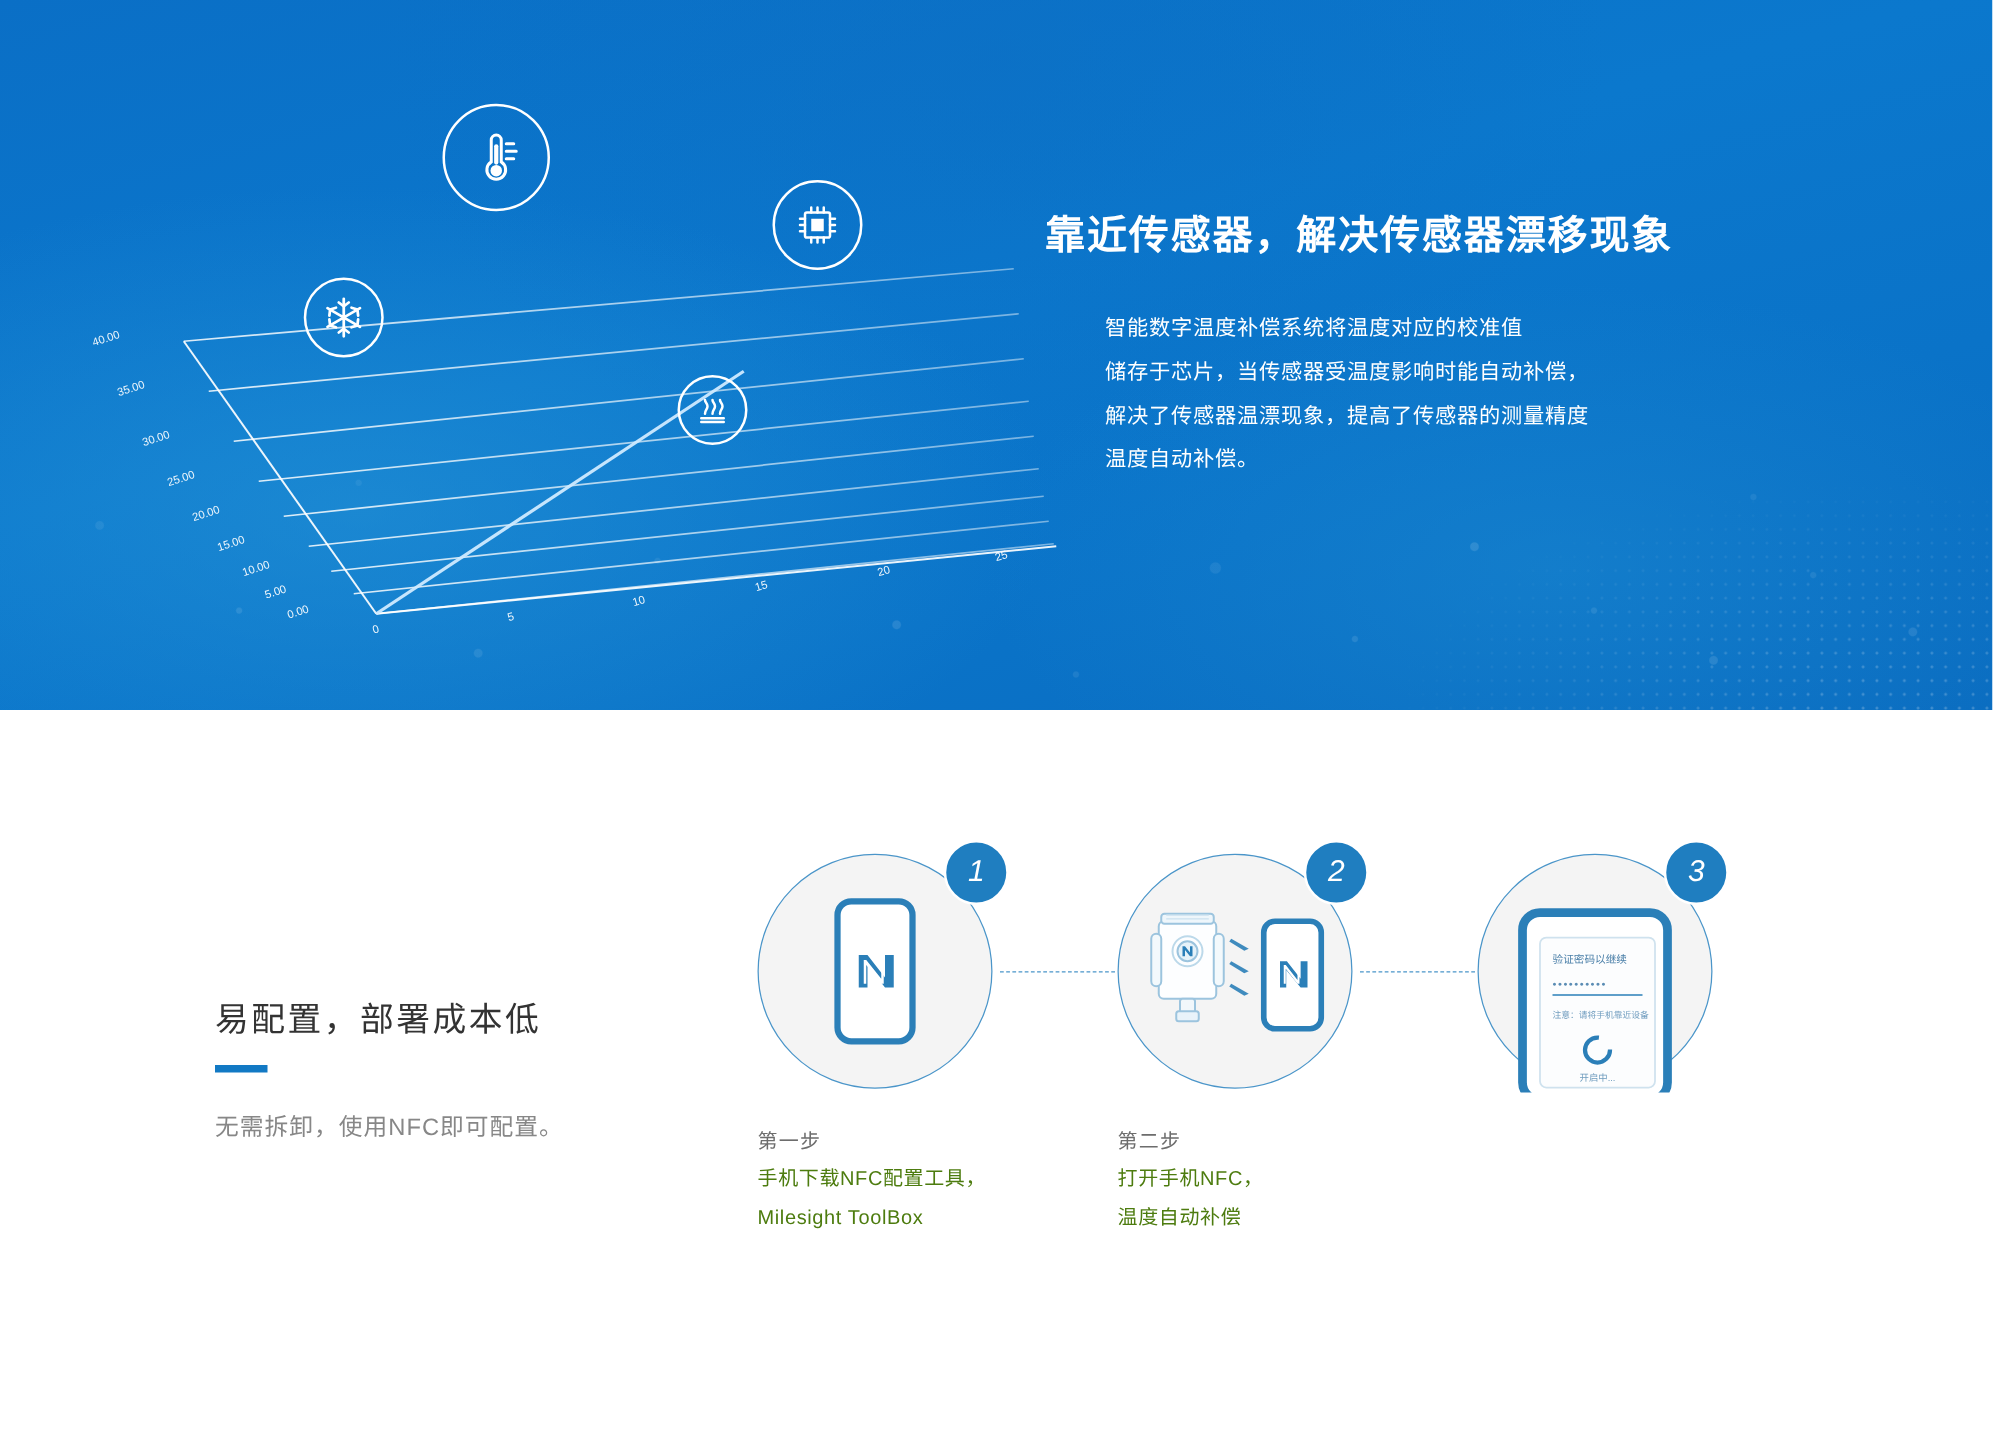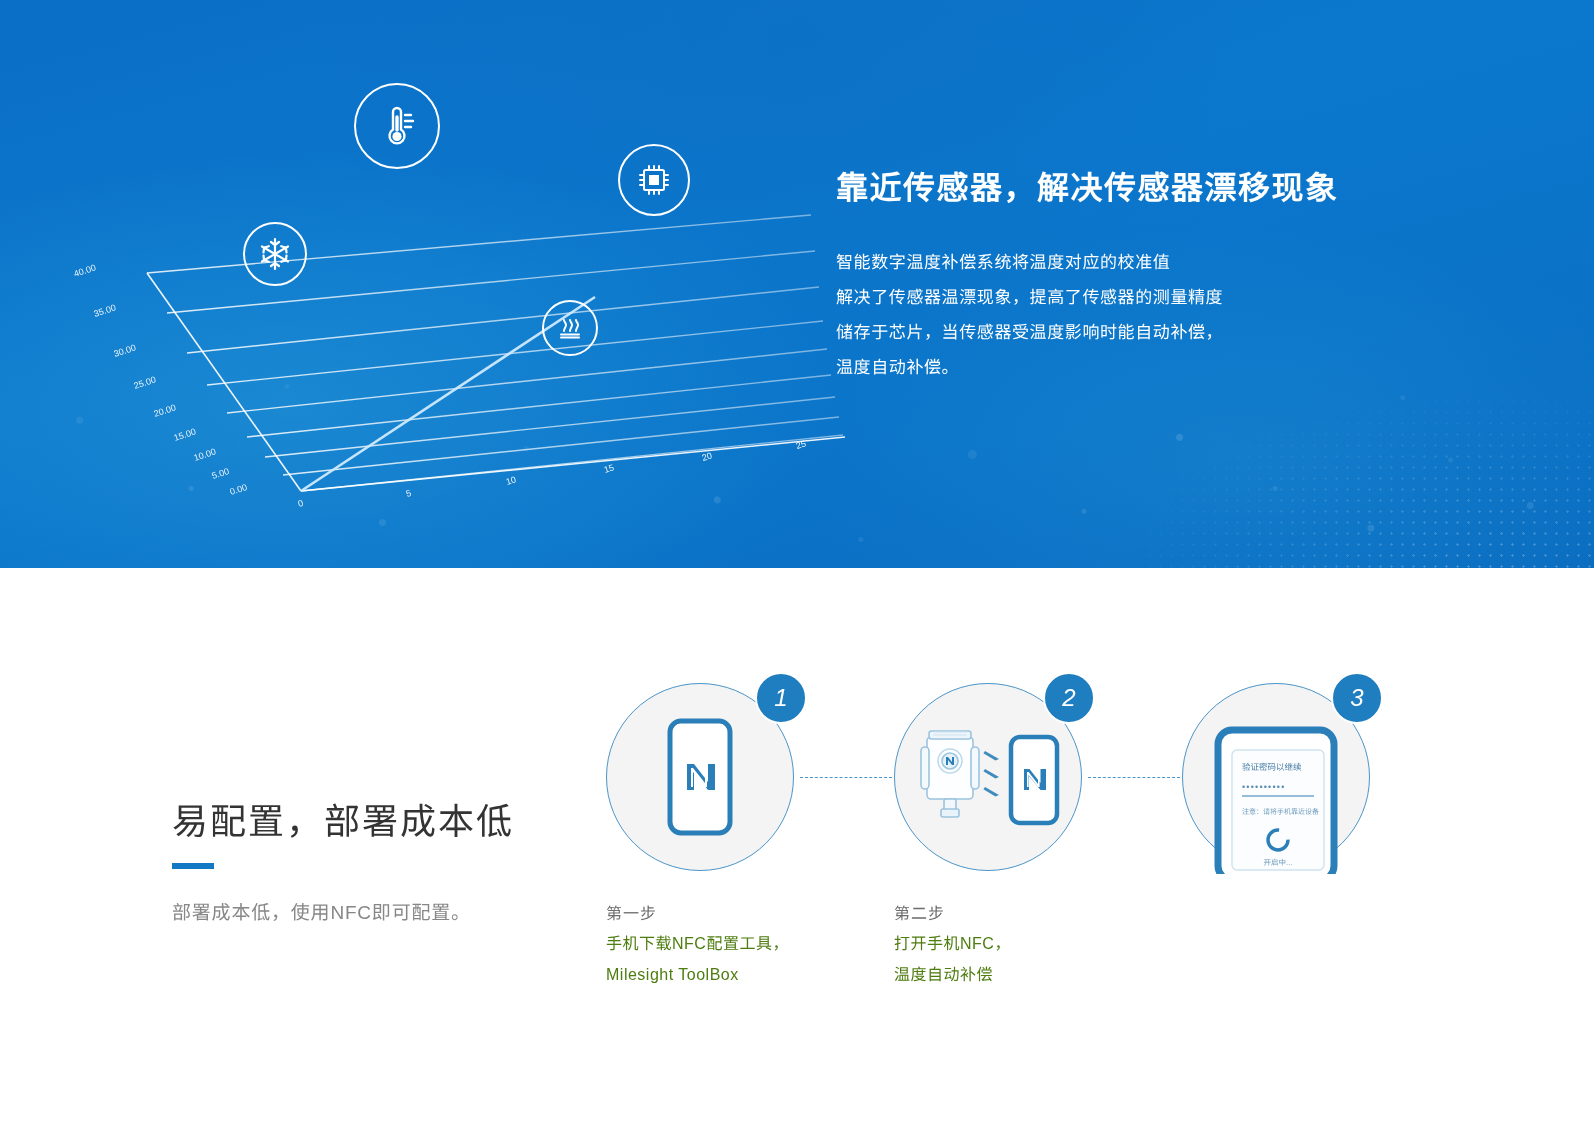--- a/index.html
+++ b/index.html
@@ -68,30 +68,30 @@
   #ic-heat   { left:542px; top:300px; width:56px; height:56px; }
 
   
   .hero-copy { position:absolute; left:836px; top:168px; width:600px; color:#fff; }
   .hero-title {
     font-size:32px; font-weight:700; letter-spacing:1.5px;
     line-height:1.25; white-space:nowrap;
   }
   .hero-body {
     margin-top:38px; font-size:17px; line-height:2.05;
-    letter-spacing:.6px; font-weight:400;
+    letter-spacing:.6px; font-weight:400;margin-left:48px;
   }
   .hero-body div { white-space:nowrap; }
 
   
   .lower { position:absolute; left:0; top:568px; width:1594px; height:578px; background:#fff; }
 
   .lower-copy { position:absolute; left:172px; top:232px; width:420px; }
   .lower-title {
-    font-size:36px; color:#333333; font-weight:400;
+    font-size:27px; color:#333333; font-weight:400;
     letter-spacing:2px; line-height:1.2; white-space:nowrap;
   }
   .title-rule { width:42px; height:6px; background:#1279c4; margin-top:20px; }
   .lower-sub {
     margin-top:28px; font-size:19px; color:#878787;
     letter-spacing:.8px; white-space:nowrap;
   }
 
   
   .steps { position:absolute; left:600px; top:115px; width:800px; height:330px; }
@@ -217,33 +217,33 @@
         <path d="M15 18c0-3 2-3.4 2-6s-2-3-2-5"></path>
         <path d="M21 18c0-3 2-3.4 2-6s-2-3-2-5"></path>
         <path d="M6 21.5h18M6 24.5h18"></path>
       </svg>
     </div>
 
     <div class="hero-copy">
       <h1 class="hero-title">靠近传感器，解决传感器漂移现象</h1>
       <div class="hero-body">
         <div>智能数字温度补偿系统将温度对应的校准值</div>
+        <div>储存于芯片，当传感器受温度影响时能自动补偿，</div>
         <div>解决了传感器温漂现象，提高了传感器的测量精度</div>
-        <div>储存于芯片，当传感器受温度影响时能自动补偿，</div>
         <div>温度自动补偿。</div>
       </div>
     </div>
   </section>
 
   <section class="lower">
 
     <div class="lower-copy">
       <h2 class="lower-title">易配置，部署成本低</h2>
       <div class="title-rule"></div>
-      <p class="lower-sub">部署成本低，使用NFC即可配置。</p>
+      <p class="lower-sub">无需拆卸，使用NFC即可配置。</p>
     </div>
 
     <div class="steps">
 
       <div class="step">
         <div class="step-circle">
           <div class="step-badge">1</div>
           <svg width="66" height="118" viewBox="0 0 66 118" fill="none">
             <rect x="3" y="3" width="60" height="112" rx="11" stroke="#2b7fb8" stroke-width="5" fill="#fff"></rect>
             <g transform="translate(18,44)">

